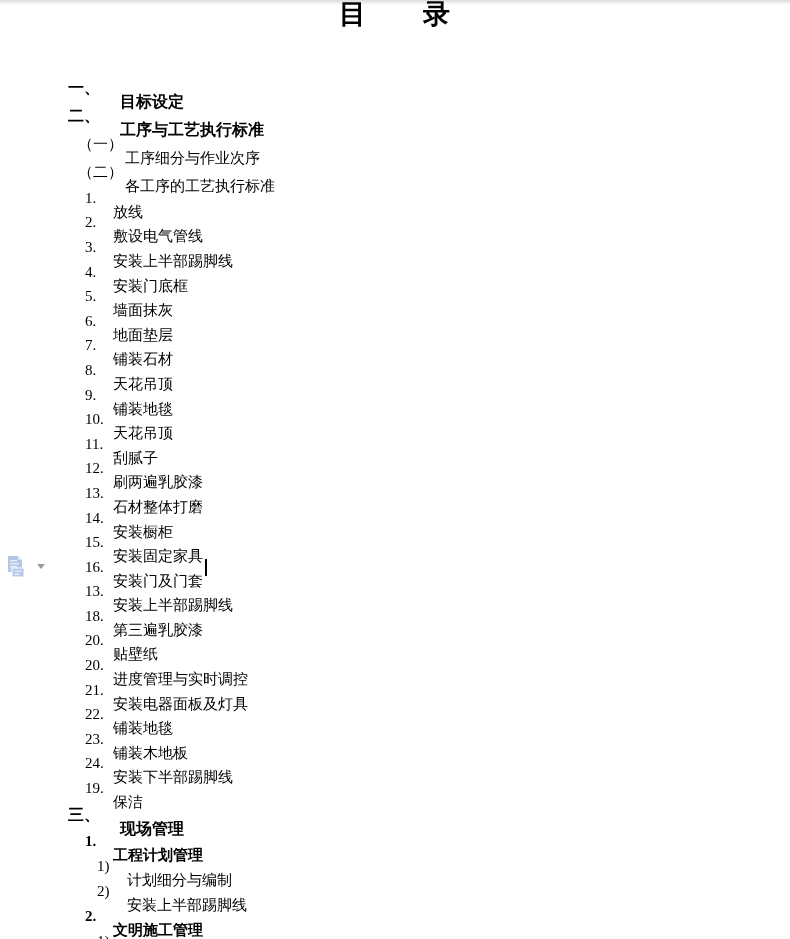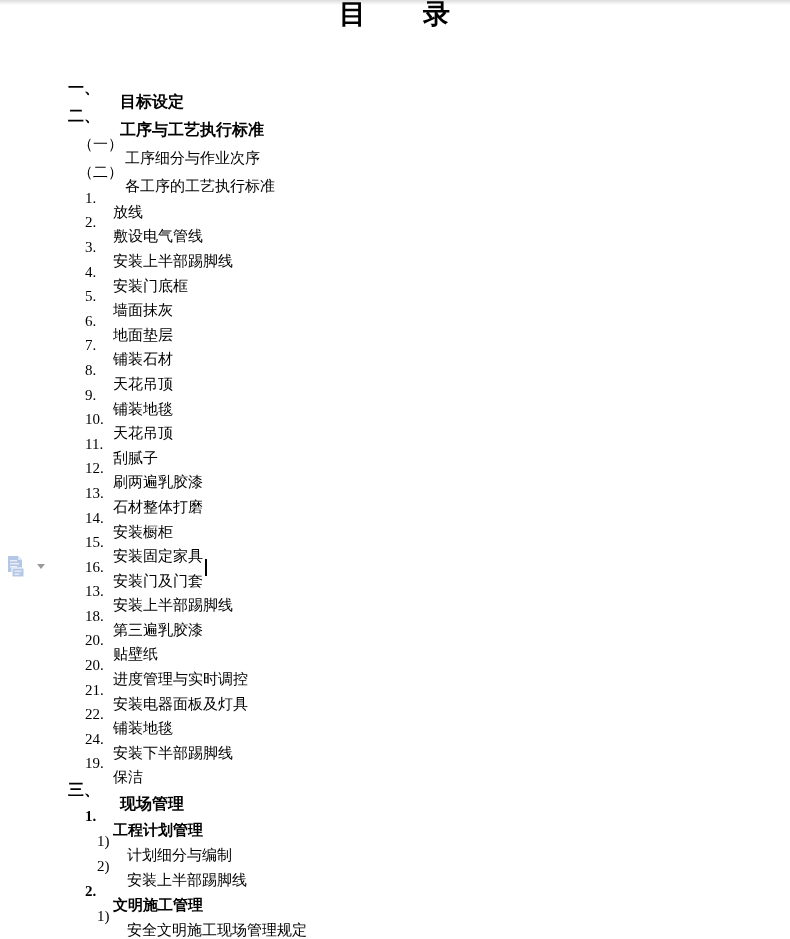--- a/index.html
+++ b/index.html
@@ -176,20 +176,24 @@
   </div>
       <div class="row lv-item">
     <span class="num">21.</span>
     <span class="txt">安装电器面板及灯具</span>
   </div>
       <div class="row lv-item">
     <span class="num">22.</span>
     <span class="txt">铺装地毯</span>
   </div>
       <div class="row lv-item">
+    <span class="num">23.</span>
+    <span class="txt">铺装木地板</span>
+  </div>
+      <div class="row lv-item">
     <span class="num">24.</span>
     <span class="txt">安装下半部踢脚线</span>
   </div>
       <div class="row lv-item">
     <span class="num">19.</span>
     <span class="txt">保洁</span>
   </div>
       <div class="row lv-section">
     <span class="num">三、</span>
     <span class="txt">现场管理</span>

